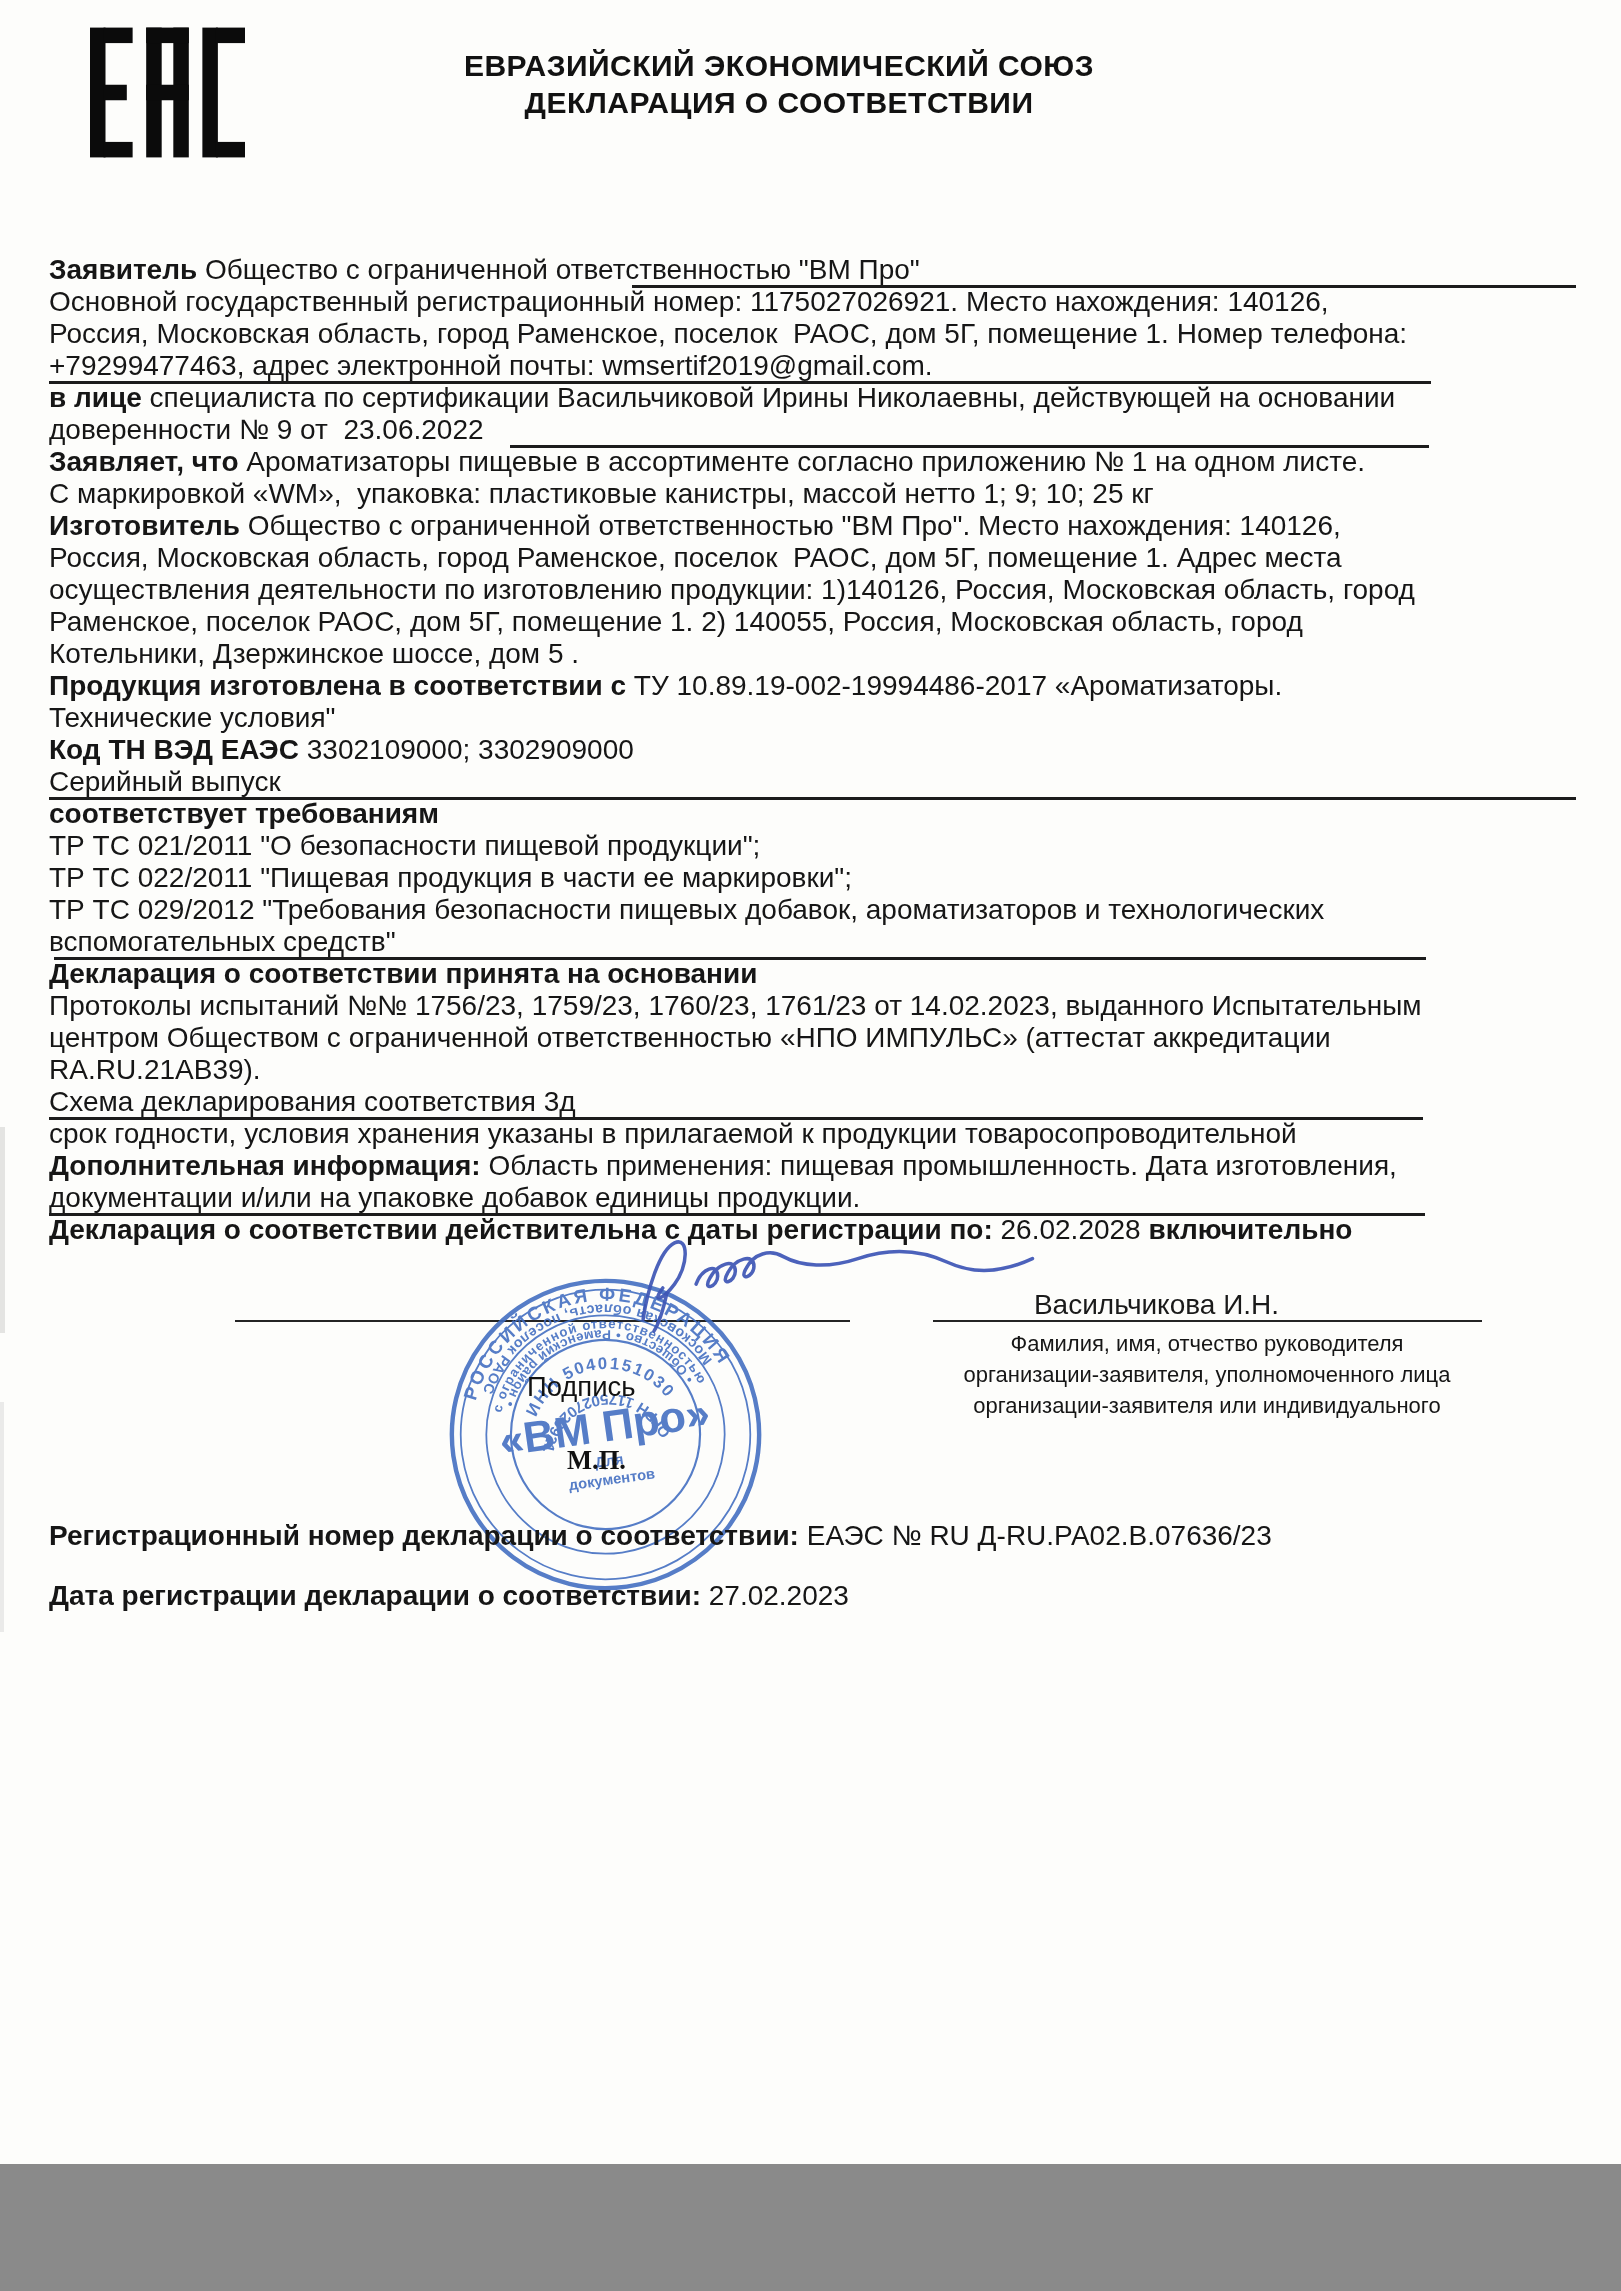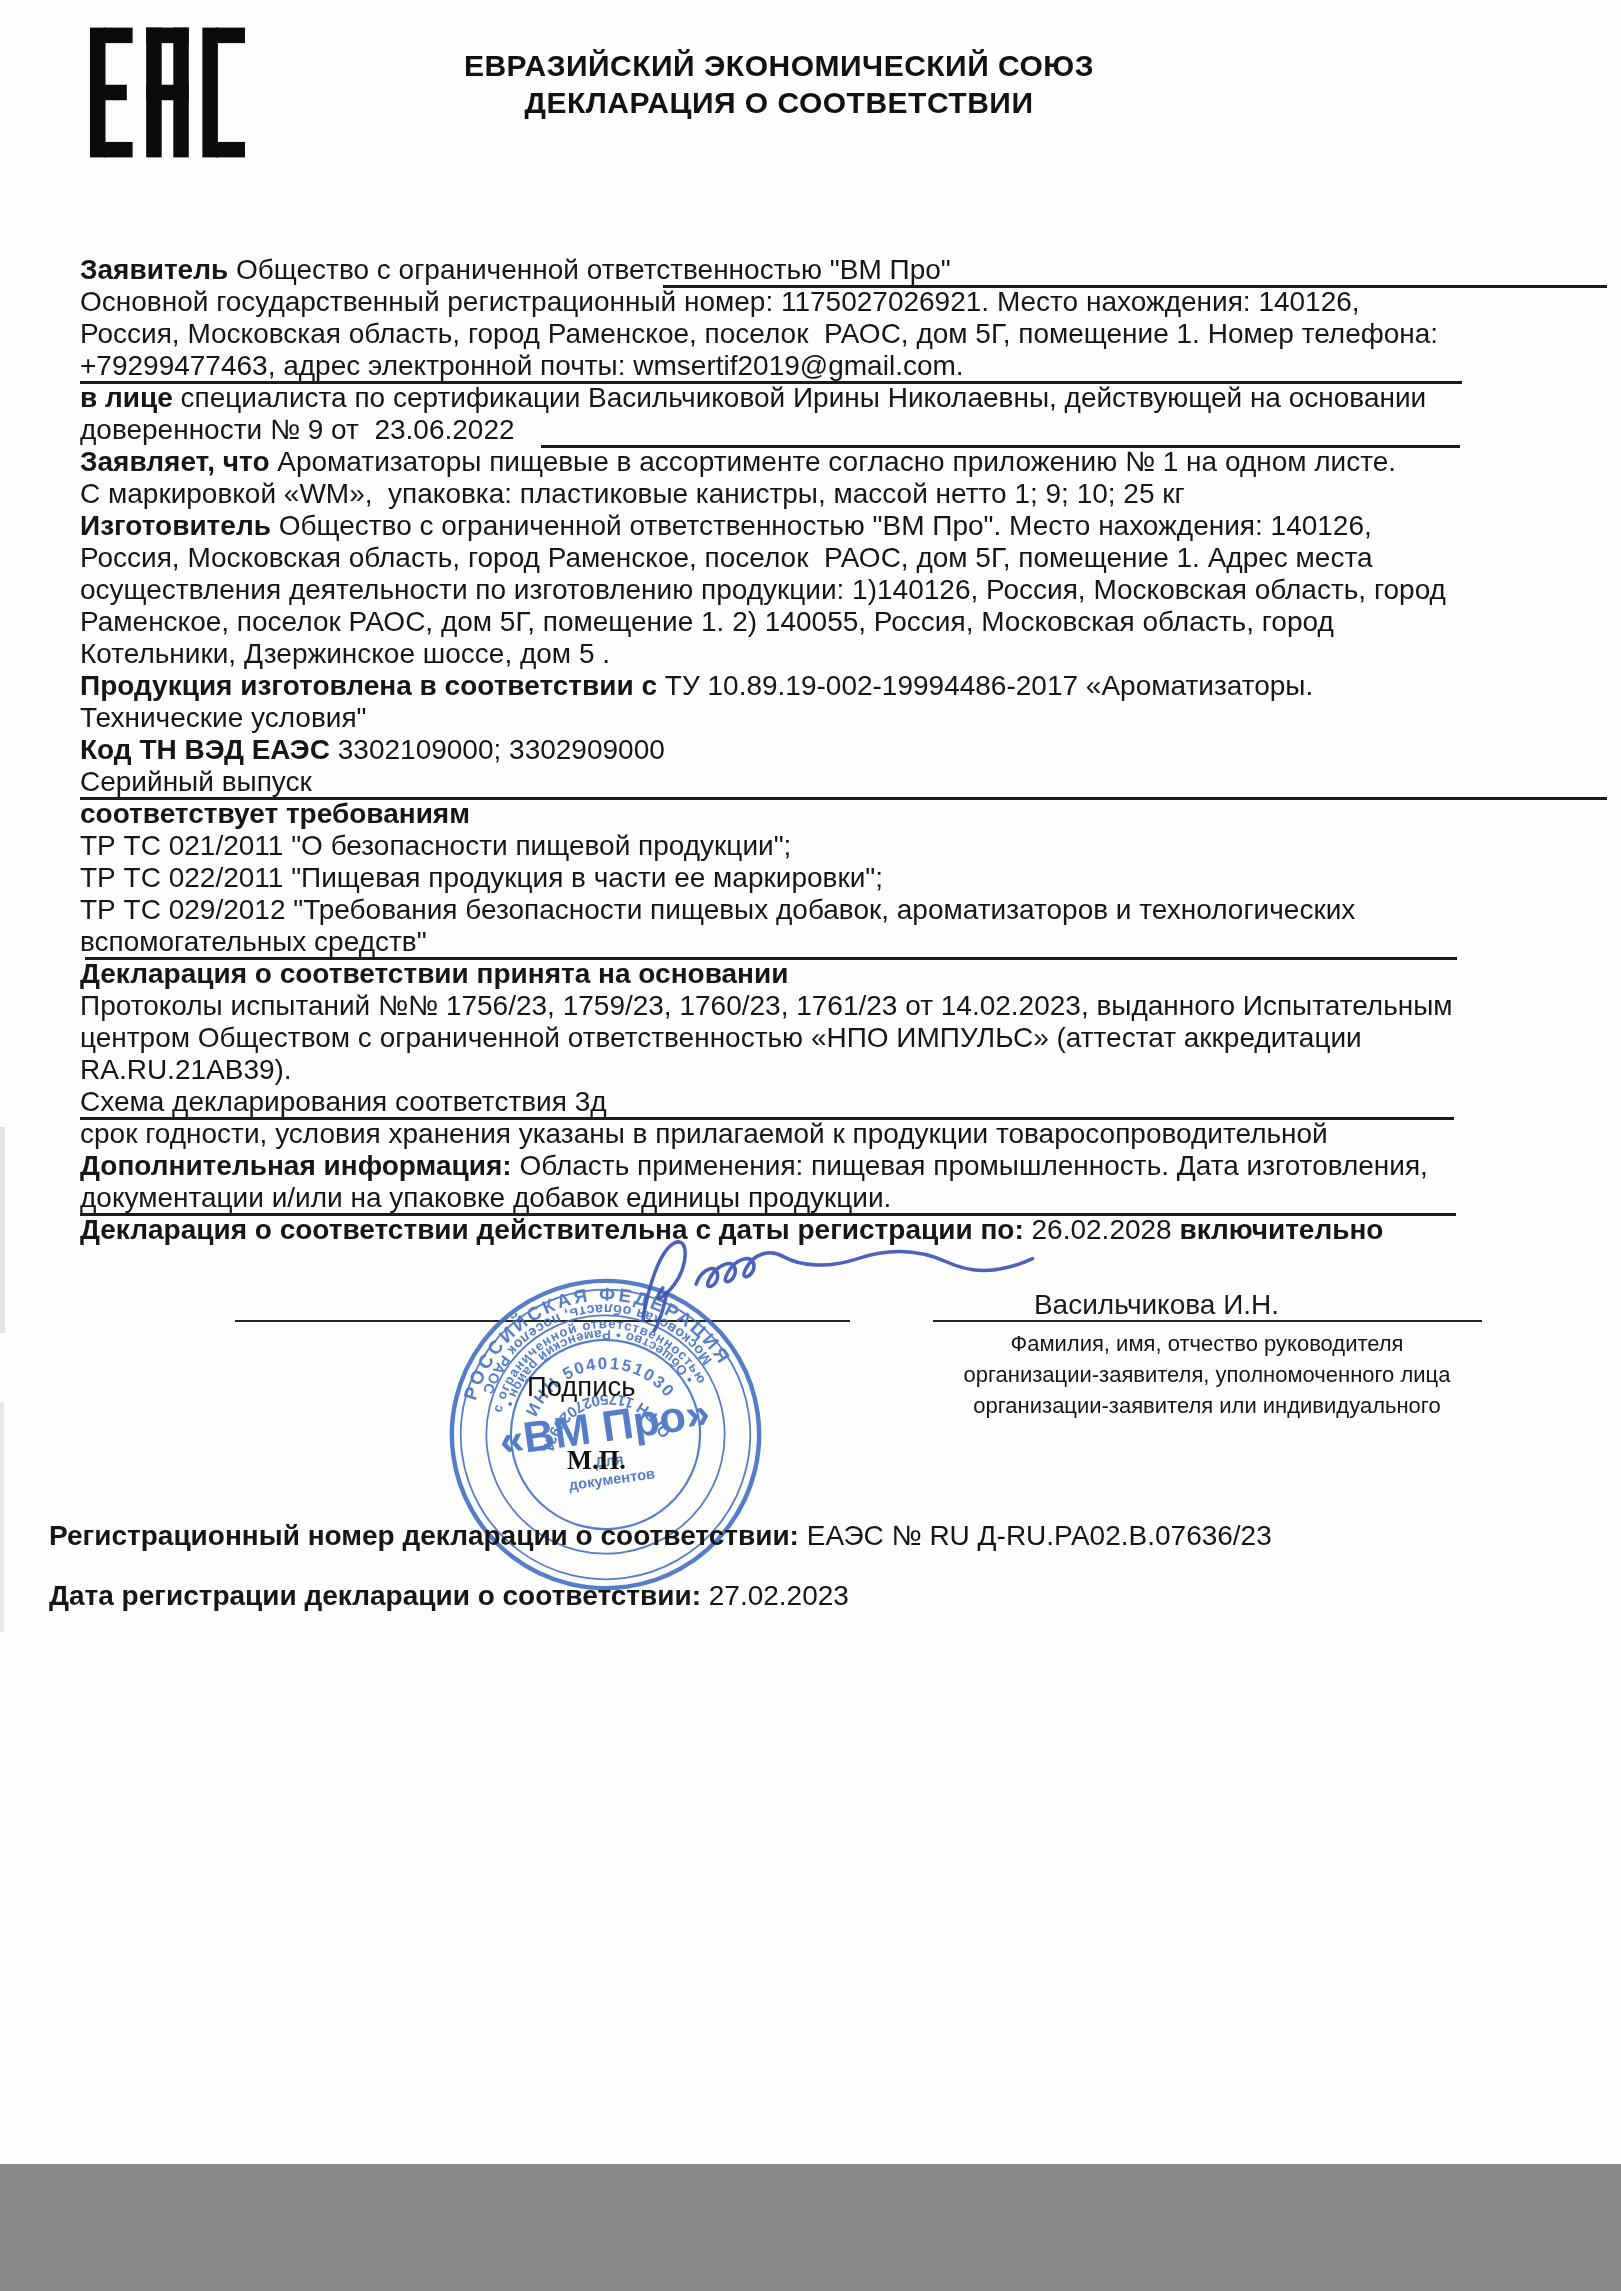--- a/index.html
+++ b/index.html
@@ -15,21 +15,21 @@
   .eac-logo{position:absolute;left:90px;top:25.5px;width:155px;height:133px;}
   
   .title{
     position:absolute;left:0;top:47px;width:1558px;
     text-align:center;font-weight:700;font-size:30px;line-height:37px;
     letter-spacing:0.5px;color:#121212;
   }
   
   .body{
     position:absolute;left:49px;top:254px;width:1527px;
-    font-size:28px;color:#161616;margin-left:31px;
+    font-size:28px;color:#161616;
   }
   .tline{
     position:relative;height:32px;line-height:32px;white-space:pre;
   }
   .b{font-weight:700;}
   .rule{
     position:absolute;height:2.2px;background:#1c1c1c;bottom:-1.5px;
   }
   
   .sigline{position:absolute;height:2.2px;background:#242424;top:1320px;}

